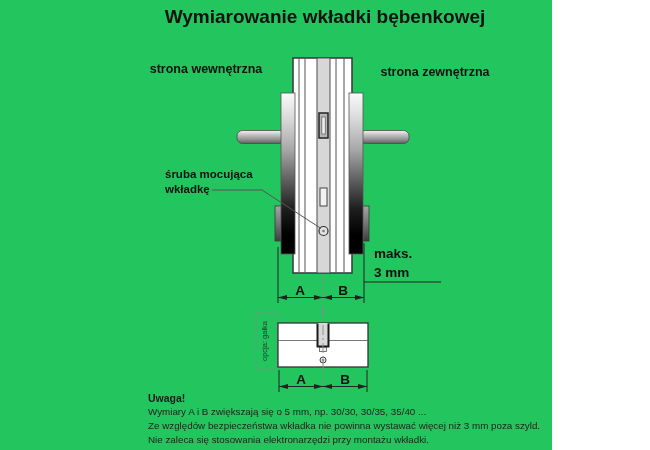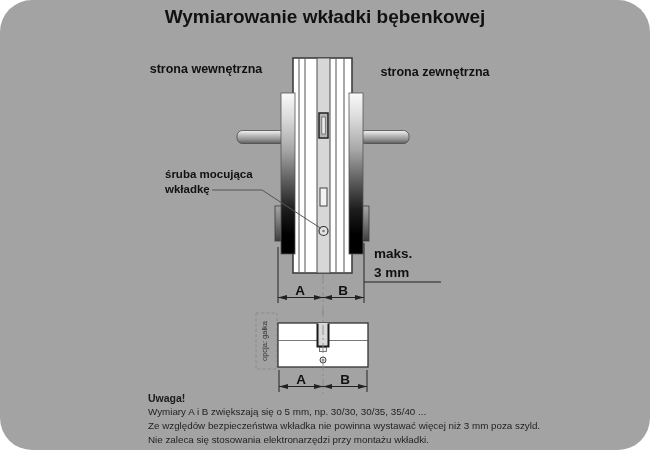--- a/index.html
+++ b/index.html
@@ -1,23 +1,22 @@
 <!DOCTYPE html>
 <html><head>
 <meta charset="utf-8">
 <style>
   html, body { margin: 0; padding: 0; background: #ffffff; }
   .page {
     position: relative;
-    width: 650px;
+    width: 552px;
     height: 450px;
-    background: #a3a3a3;
+    background: #22c55e;
     overflow: hidden;
     font-family: "Liberation Sans", sans-serif;
-    border-radius: 32px;
   }
   svg text {
     font-family: "Liberation Sans", "DejaVu Sans", sans-serif;
     fill: #111111;
   }
   .t-title  { font-size: 19px;   font-weight: bold; }
   .t-side   { font-size: 12.5px; font-weight: bold; }
   .t-callout{ font-size: 11.5px; font-weight: bold; }
   .t-dim    { font-size: 13.5px; font-weight: bold; }
   .t-knob   { font-size: 7.5px;  fill: #333333; }

